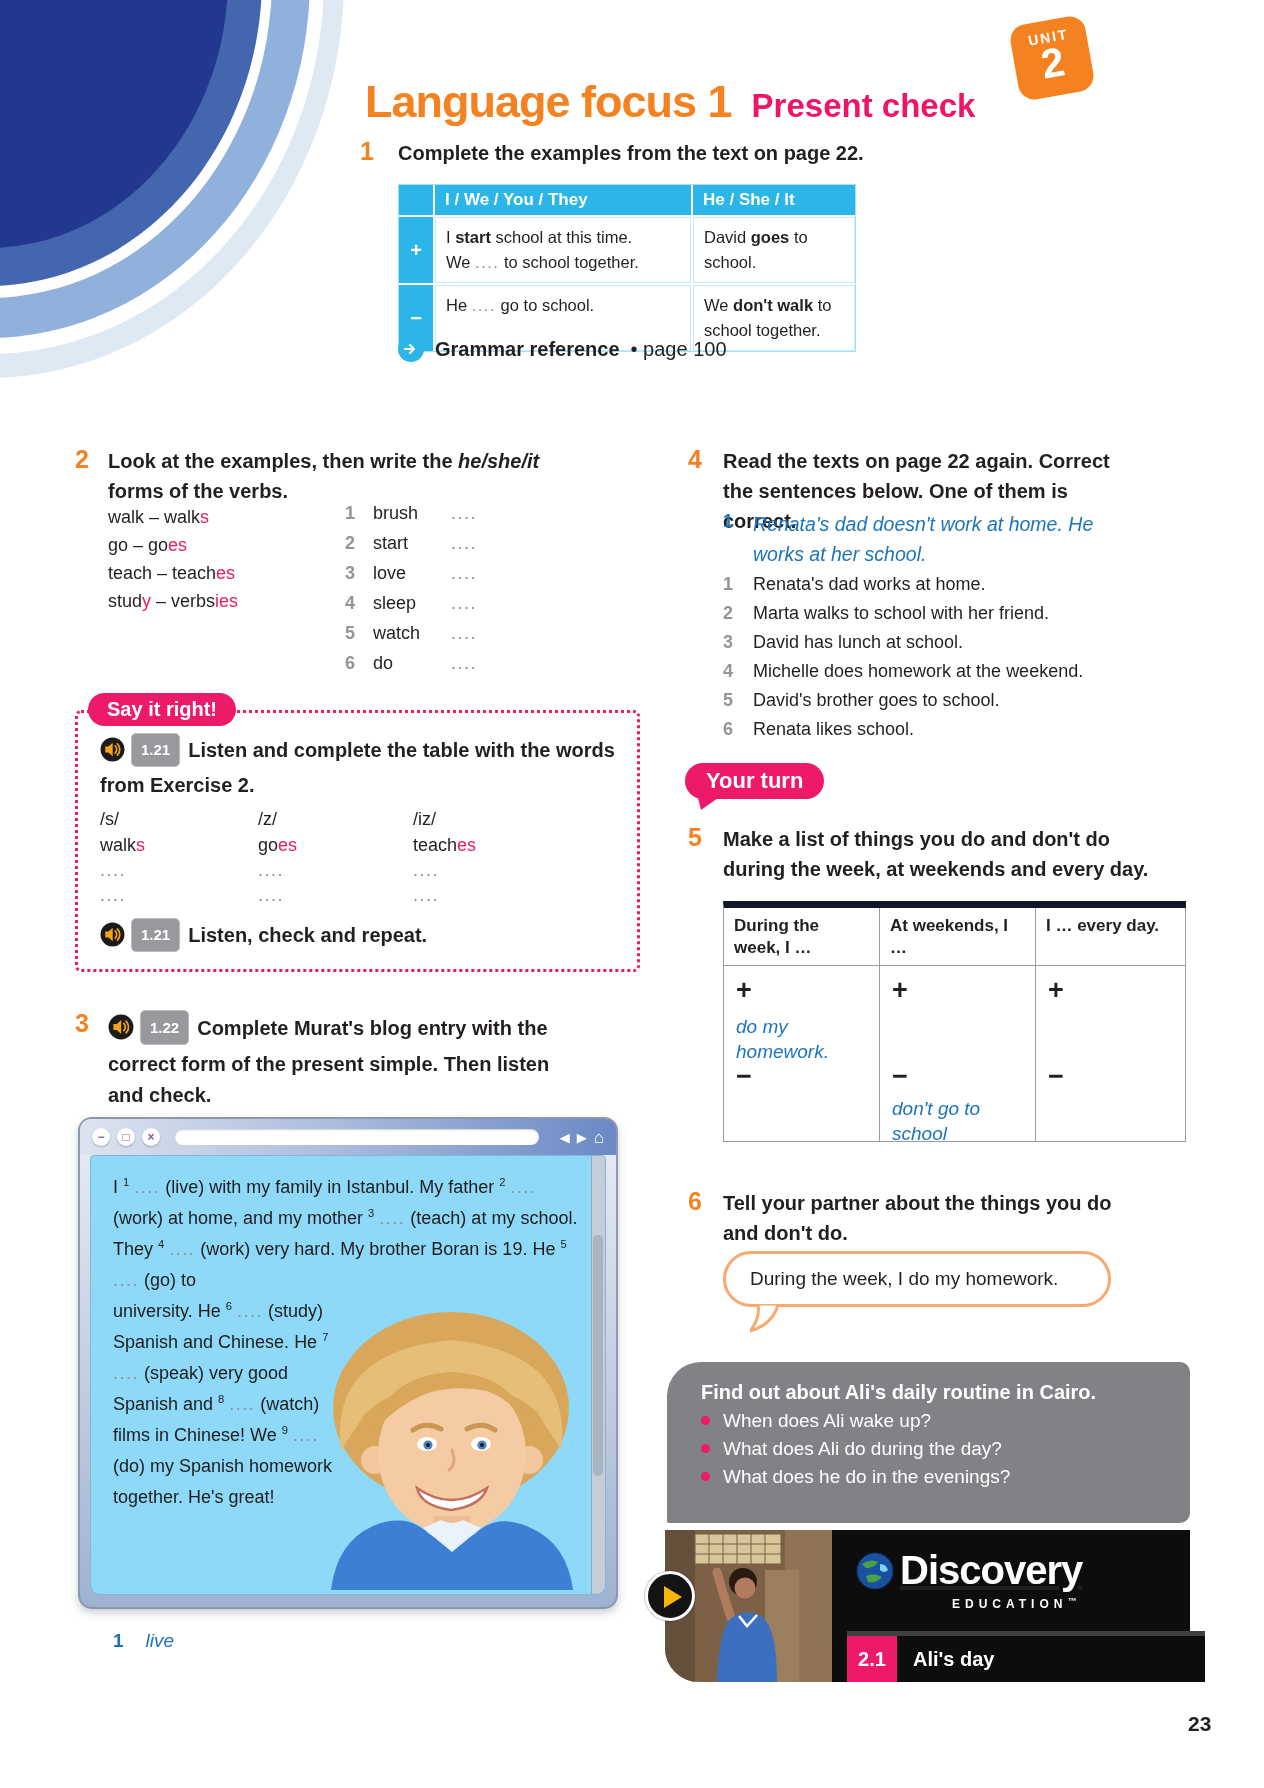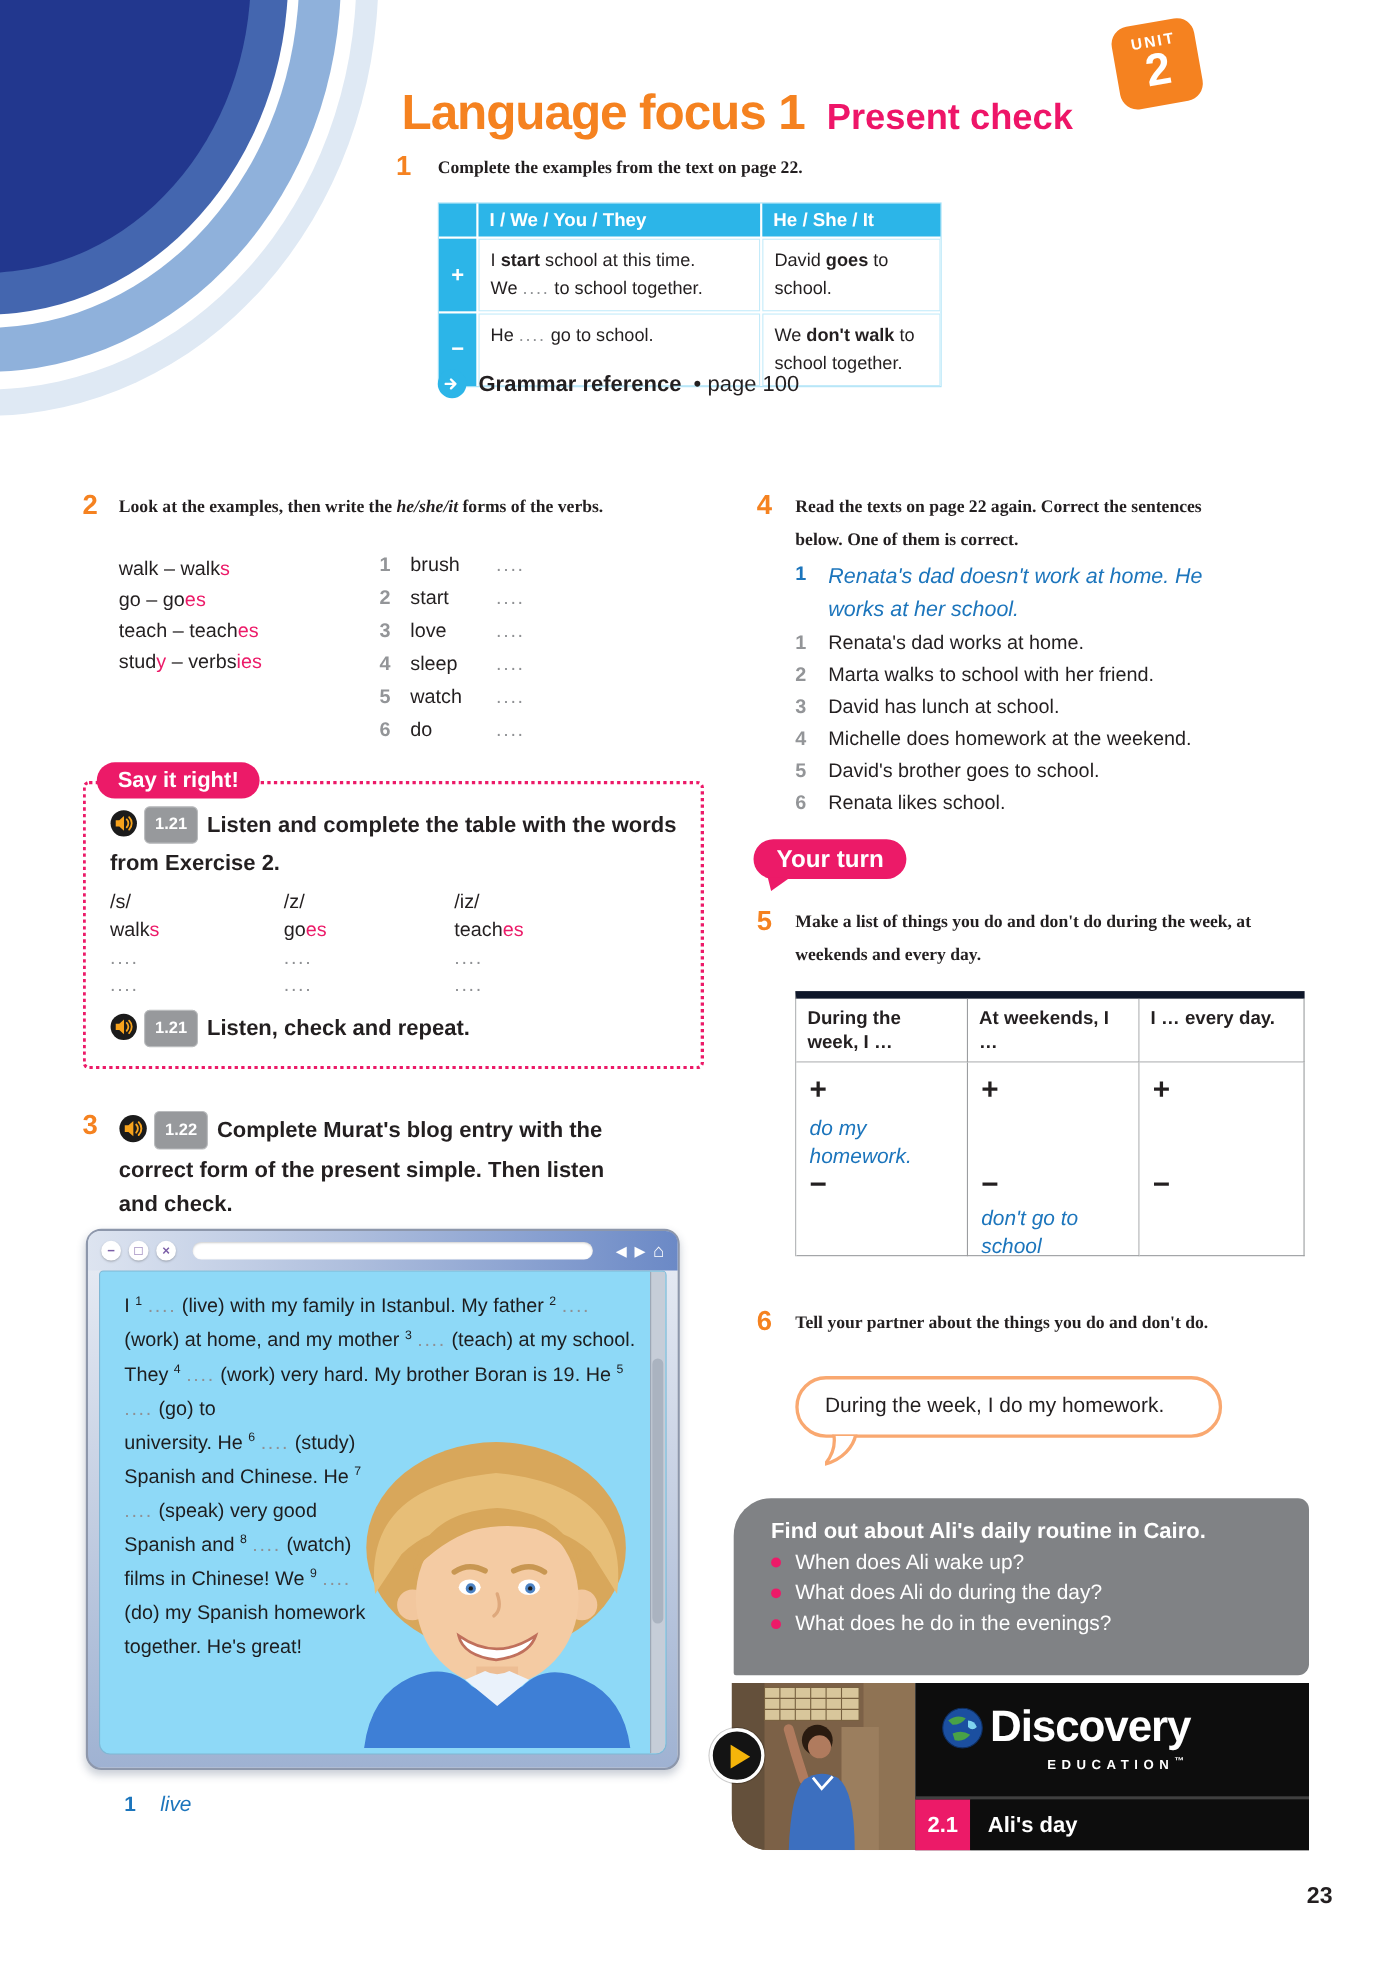--- a/index.html
+++ b/index.html
@@ -8,21 +8,21 @@
 
   
   .sg-b{font-weight:700;}
   .sg-bi{font-weight:700;font-style:italic;}
   .sg-pink{color:#EC1A68;}
   .sg-dots{color:#8f9194;letter-spacing:1.5px;}
   .sg-sup{vertical-align:super;font-size:0.62em;line-height:0;}
 
   .abs{position:absolute;}
   .exnum{position:absolute;font-weight:700;font-size:25px;color:#F58220;}
-  .instr{position:absolute;font-weight:700;font-size:16px;line-height:30px;color:#231f20;font-family:Liberation Serif, serif;}
+  .instr{position:absolute;font-weight:700;font-size:20px;line-height:30px;color:#231f20;}
 
   
   .lf-header{position:absolute;left:365px;top:76px;display:flex;align-items:baseline;gap:20px;}
   .lf-title{color:#F58220;font-weight:700;font-size:45px;letter-spacing:-1px;}
   .lf-sub{color:#EE1568;font-weight:700;font-size:33px;}
 
   
   .unit-badge{position:absolute;left:1014px;top:20px;width:76px;height:76px;background:#F58220;
       border-radius:16px;transform:rotate(-10deg);color:#fff;text-align:center;}
   .ub-label{font-size:14px;letter-spacing:2px;font-weight:700;margin-top:9px;}
@@ -129,26 +129,26 @@
       border-radius:34px 10px 10px 2px;color:#fff;box-sizing:border-box;padding:19px 20px 0 34px;}
   .findout-title{font-weight:700;font-size:20px;}
   .fo-row{display:flex;align-items:baseline;margin-top:5px;font-size:19px;line-height:23px;}
   .fo-dot{width:9px;height:9px;border-radius:50%;background:#EC1A68;margin-right:13px;flex:0 0 auto;
       align-self:center;}
 
   
   .banner-photo{position:absolute;left:665px;top:1530px;width:167px;height:152px;
       border-radius:0 0 0 34px;overflow:hidden;}
   .banner-black{position:absolute;left:832px;top:1530px;width:358px;height:152px;background:#0d0d0d;}
-  .disc-row{position:absolute;left:24px;top:18px;display:flex;align-items:center;}
+  .disc-row{position:absolute;left:24px;top:18px;display:flex;align-items:center;text-decoration:underline;}
   .disc-word{color:#fff;font-weight:700;font-size:40px;letter-spacing:-1px;margin-left:6px;}
   .disc-sub{position:absolute;left:120px;top:66px;color:#fff;font-weight:700;font-size:12px;
       letter-spacing:5px;}
   .disc-tm{font-size:9px;letter-spacing:0;vertical-align:4px;}
-  .vid-row{position:absolute;left:0;bottom:0;width:100%;height:46px;border-top:3px solid #404040;
+  .vid-row{position:absolute;left:15px;bottom:0;width:100%;height:46px;border-top:5px solid #404040;
       display:flex;box-sizing:content-box;}
   .vid-num{width:50px;background:#EC1A68;color:#fff;font-weight:700;font-size:20px;
       display:flex;align-items:center;justify-content:center;}
   .vid-title{flex:1;display:flex;align-items:center;padding-left:16px;color:#fff;font-weight:700;
       font-size:20px;background:#0d0d0d;}
   .play{position:absolute;left:645px;top:1571px;width:50px;height:50px;border-radius:50%;
       background:#141414;border:3px solid #fff;box-sizing:border-box;box-shadow:0 0 0 1px rgba(0,0,0,.2);}
   .play svg{position:absolute;left:16px;top:12px;}
 
   .pagenum{position:absolute;left:1188px;top:1712px;font-weight:700;font-size:21px;}

